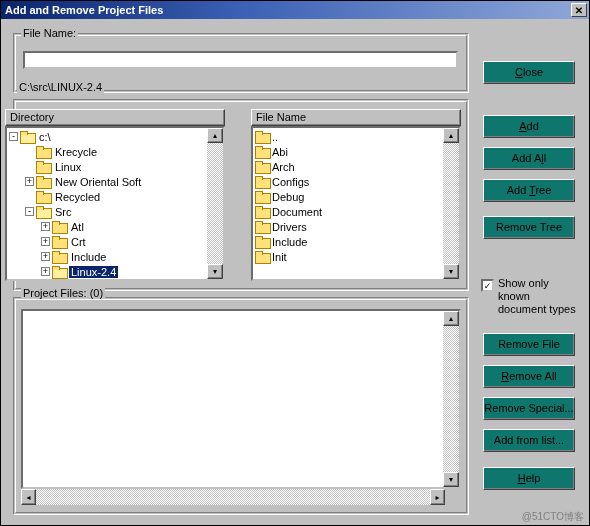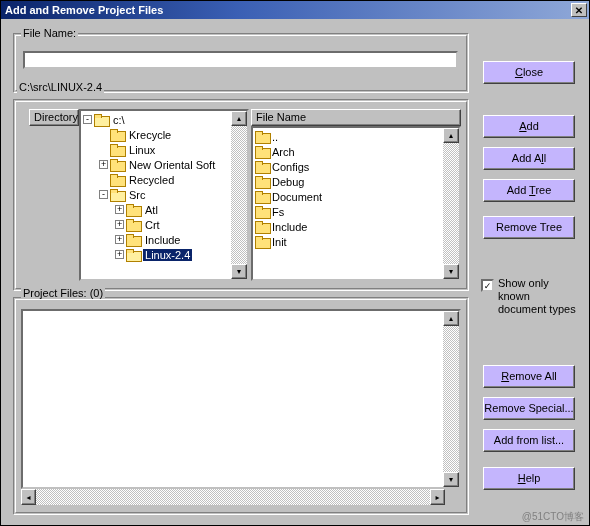--- a/index.html
+++ b/index.html
@@ -20,42 +20,42 @@
 .gb2 { left: 12px; top: 80px; width: 456px; height: 192px; }
 .gb3 { left: 12px; top: 278px; width: 456px; height: 218px; }
 
 .label { position: absolute; background: #c0c0c0; padding: 0 2px; }
 .fn-label { left: 20px; top: 8px; }
 .path-label { left: 16px; top: 62px; }
 .pf-label { left: 20px; top: 268px; }
 
 .text-input { position: absolute; left: 22px; top: 32px; width: 435px; height: 18px; background: #fff; border: 2px inset #c0c0c0; }
 
-.btn { position: absolute; width: 92px; height: 23px; background: #c4b5fd; border: 1px solid #fff; border-right-color: #404040; border-bottom-color: #404040; box-shadow: inset -1px -1px #808080; text-align: center; line-height: 21px; cursor: pointer; }
+.btn { position: absolute; width: 92px; height: 23px; background: #0f766e; border: 1px solid #fff; border-right-color: #404040; border-bottom-color: #404040; box-shadow: inset -1px -1px #808080; text-align: center; line-height: 21px; cursor: pointer; }
 .btn u { text-decoration: underline; }
 
 .btn-close { left: 482px; top: 42px; }
 .btn-add { left: 482px; top: 96px; }
 .btn-addall { left: 482px; top: 128px; }
 .btn-addtree { left: 482px; top: 160px; }
 .btn-remtree { left: 482px; top: 197px; }
 
 .chk-row { position: absolute; left: 480px; top: 258px; width: 100px; display: flex; align-items: flex-start; gap: 4px; }
 .chk { width: 13px; height: 13px; background: #fff; border: 2px inset #c0c0c0; display: flex; align-items: center; justify-content: center; font-size: 9px; flex: 0 0 auto; margin-top: 2px; }
 .chk-label { line-height: 13px; }
 
 .btn-remfile { left: 482px; top: 314px; }
 .btn-remall { left: 482px; top: 346px; }
 .btn-remspec { left: 482px; top: 378px; }
 .btn-addlist { left: 482px; top: 410px; }
 .btn-help { left: 482px; top: 448px; }
 
 .list-header { background: #c0c0c0; height: 17px; border: 1px solid #fff; border-right-color: #404040; border-bottom-color: #404040; box-shadow: inset -1px -1px #808080; padding-left: 4px; line-height: 15px; }
 
-.tree-pane { position: absolute; left: 28px; top: 90px; width: 220px; height: 172px; display: flex; }
+.tree-pane { position: absolute; left: 4px; top: 90px; width: 220px; height: 172px; display: flex; flex-direction: column; }
 .file-pane { position: absolute; left: 250px; top: 90px; width: 210px; height: 172px; display: flex; flex-direction: column; }
 .pf-pane { position: absolute; left: 20px; top: 290px; width: 440px; height: 196px; display: flex; flex-direction: column; }
 
 .list-body { flex: 1; background: #fff; border: 2px inset #c0c0c0; overflow: hidden; position: relative; display: flex; }
 .list-content { flex: 1; overflow: hidden; padding: 1px 0; }
 .scrollbar-v { width: 16px; background: #c0c0c0; display: flex; flex-direction: column; }
 .sb-btn { height: 15px; background: #c0c0c0; border: 1px solid #fff; border-right-color: #404040; border-bottom-color: #404040; box-shadow: inset -1px -1px #808080; display: flex; align-items: center; justify-content: center; font-size: 8px; }
 .sb-track { flex: 1; background: repeating-conic-gradient(#c0c0c0 0 25%, #fff 0 50%) 0 0/2px 2px; }
 .scrollbar-h { height: 16px; background: #c0c0c0; display: flex; }
 .sb-btn-h { width: 15px; background: #c0c0c0; border: 1px solid #fff; border-right-color: #404040; border-bottom-color: #404040; box-shadow: inset -1px -1px #808080; display:flex;align-items:center;justify-content:center;font-size:8px; }
@@ -172,37 +172,41 @@
     <div class="file-pane">
       <div class="list-header">File Name</div>
       <div class="list-body">
         <div class="list-content" id="file-content">
             <div class="file-row">
               <span class="folder"></span>
               <span>..</span>
             </div>
             <div class="file-row">
               <span class="folder"></span>
+              <span>Abi</span>
+            </div>
+            <div class="file-row">
+              <span class="folder"></span>
               <span>Arch</span>
             </div>
             <div class="file-row">
               <span class="folder"></span>
               <span>Configs</span>
             </div>
             <div class="file-row">
               <span class="folder"></span>
               <span>Debug</span>
             </div>
             <div class="file-row">
               <span class="folder"></span>
               <span>Document</span>
             </div>
             <div class="file-row">
               <span class="folder"></span>
-              <span>Fs</span>
+              <span>Drivers</span>
             </div>
             <div class="file-row">
               <span class="folder"></span>
               <span>Include</span>
             </div>
             <div class="file-row">
               <span class="folder"></span>
               <span>Init</span>
             </div>
           </div>
@@ -242,20 +246,21 @@
     <div class="btn btn-add"><u>A</u>dd</div>
     <div class="btn btn-addall">Add A<u>l</u>l</div>
     <div class="btn btn-addtree">Add <u>T</u>ree</div>
     <div class="btn btn-remtree">Remove Tree</div>
 
     <div class="chk-row">
       <span class="chk">✓</span>
       <span class="chk-label">Show only known document types</span>
     </div>
 
+    <div class="btn btn-remfile">Remove File</div>
     <div class="btn btn-remspec">Remove Special...</div>
     <div class="btn btn-remall"><u>R</u>emove All</div>
     <div class="btn btn-addlist">Add from list...</div>
     <div class="btn btn-help"><u>H</u>elp</div>
 
   </div>
 </div>
 
 <span class="watermark">@51CTO博客</span>
 

